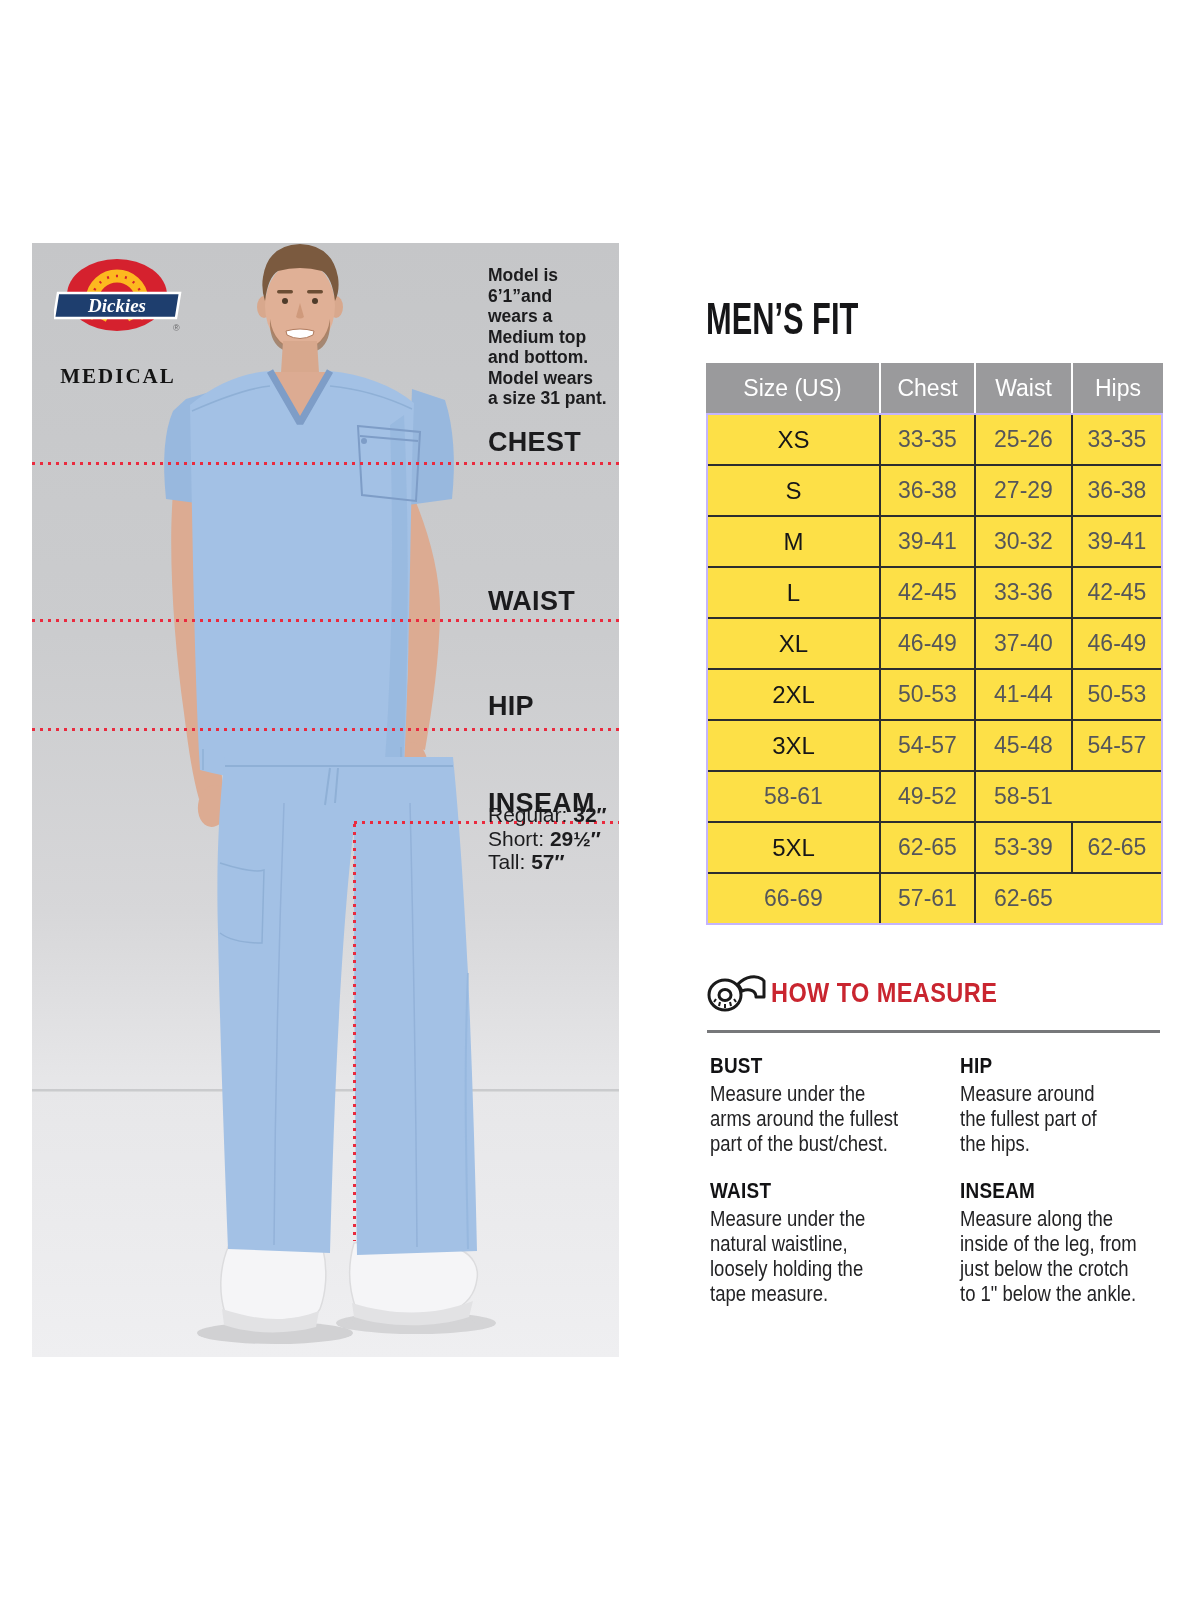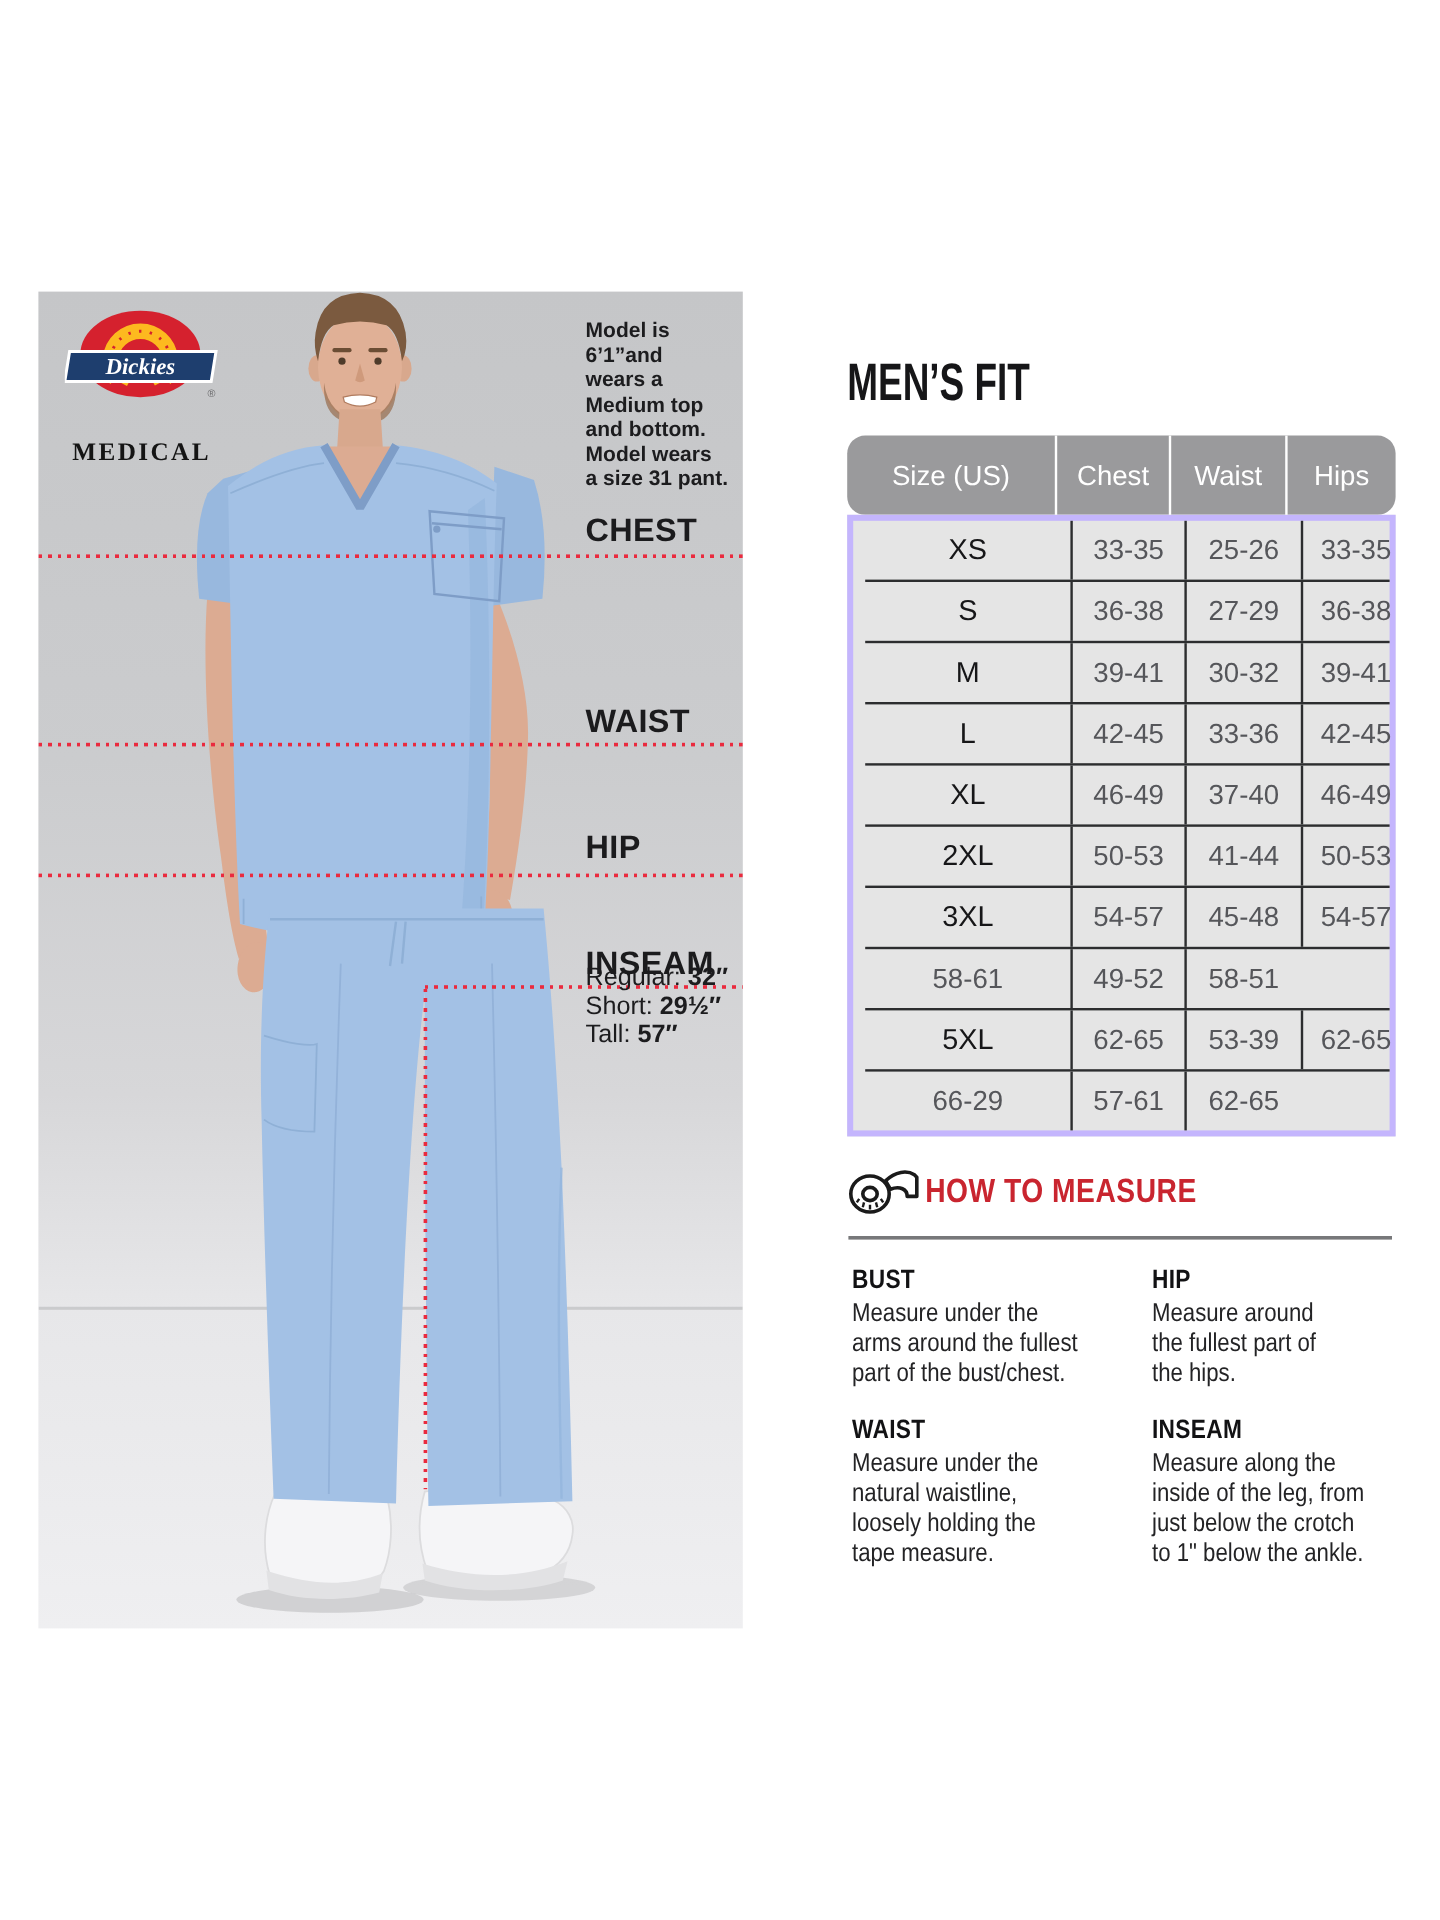--- a/index.html
+++ b/index.html
@@ -26,25 +26,25 @@
   .mlabel{position:absolute;left:456px;font-weight:bold;font-size:27px;color:#1b1b1d;letter-spacing:.3px;}
 
   .inseam-opts{position:absolute;left:456px;top:560px;font-size:21px;line-height:23.5px;color:#1c1c1e;}
   .inseam-opts .v{font-weight:bold;}
 
   
   .fit-title{position:absolute;left:706px;top:294px;font-size:44px;font-weight:800;color:#161618;
              transform:scaleX(.70);transform-origin:left top;white-space:nowrap;}
 
   .size-table{position:absolute;left:706px;top:363px;width:457px;}
-  .thead{display:grid;grid-template-columns:173px 95px 97px 92px;height:66px;background:#9a9a9c;
-         color:#fff;font-size:23px;border-radius:15px;}
+  .thead{display:grid;grid-template-columns:173px 95px 97px 92px;height:50px;background:#9a9a9c;
+         color:#fff;font-size:23px;}
   .thead .c{display:flex;align-items:center;justify-content:center;}
   .thead .c + .c{border-left:2px solid #fff;}
-  .tbody{border:5px solid #c4b5fd;background:#e5e5e5;padding-left:10px;}
+  .tbody{border:2px solid #c4b5fd;background:#fde047;}
   .trow{display:grid;grid-template-columns:171px 95px 97px 90px;height:49px;}
   .trow + .trow{border-top:2px solid #2c2d2f;}
   .trow .c{display:flex;align-items:center;justify-content:center;font-size:23px;color:#55565a;}
   .trow .c + .c{border-left:2px solid #2c2d2f;text-align:right;}
   .trow .c.size{color:#161618;font-size:24px;}
 
   .htm-icon{position:absolute;left:706px;top:971px;}
   .htm-title{position:absolute;left:771px;top:977px;font-size:28px;font-weight:800;color:#c9252f;
              transform:scaleX(.84);transform-origin:left top;white-space:nowrap;letter-spacing:.5px;}
   .rule{position:absolute;left:707px;top:1030px;width:453px;height:3px;background:#77787a;}
@@ -223,21 +223,21 @@
         <div class="c">49-52</div>
         <div class="c">58-51</div>
       </div>
       <div class="trow">
         <div class="c size">5XL</div>
         <div class="c">62-65</div>
         <div class="c">53-39</div>
         <div class="c">62-65</div>
       </div>
       <div class="trow">
-        <div class="c">66-29</div>
+        <div class="c">66-69</div>
         <div class="c">57-61</div>
         <div class="c">62-65</div>
       </div>
     </div>
   </div>
 
   <svg class="htm-icon" width="60" height="46" viewBox="0 0 60 46">
     <ellipse cx="19" cy="24" rx="16" ry="15" fill="#ffffff" stroke="#1a1a1a" stroke-width="3"></ellipse>
     <path d="M32,13 C40,5 50,4 56,8 L58,10 L58,26 L50,26 C50,20 44,17 36,20 Z" fill="#ffffff" stroke="#1a1a1a" stroke-width="3" stroke-linejoin="round"></path>
     <ellipse cx="19" cy="24" rx="6" ry="5.5" fill="#ffffff" stroke="#1a1a1a" stroke-width="3"></ellipse>

